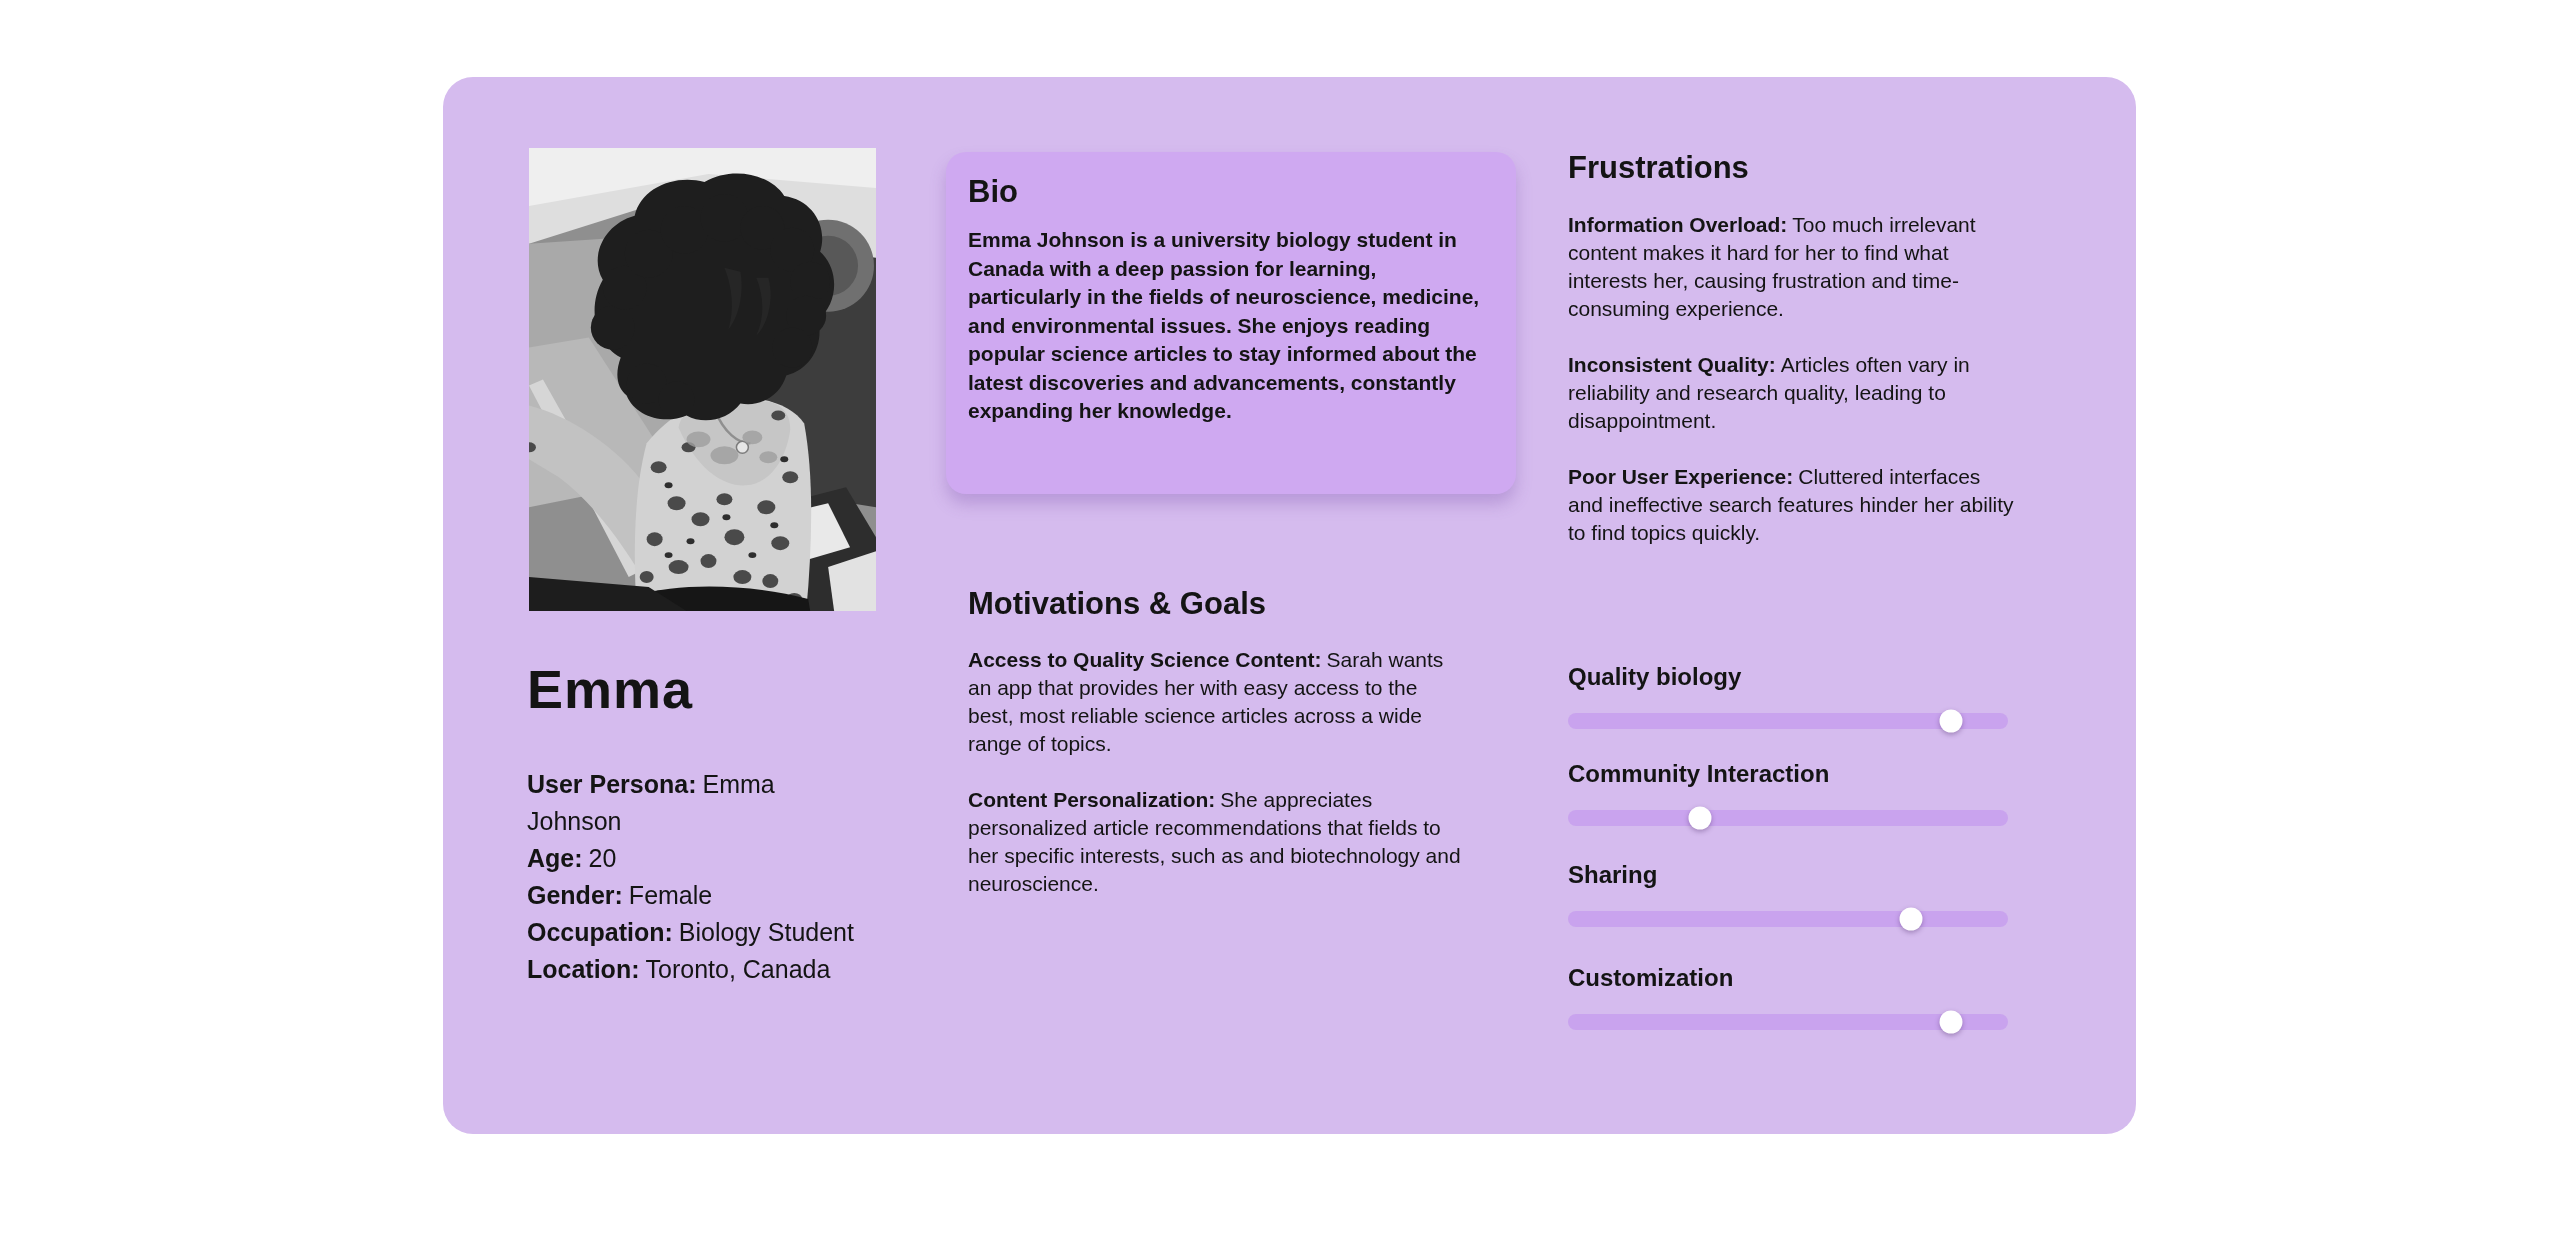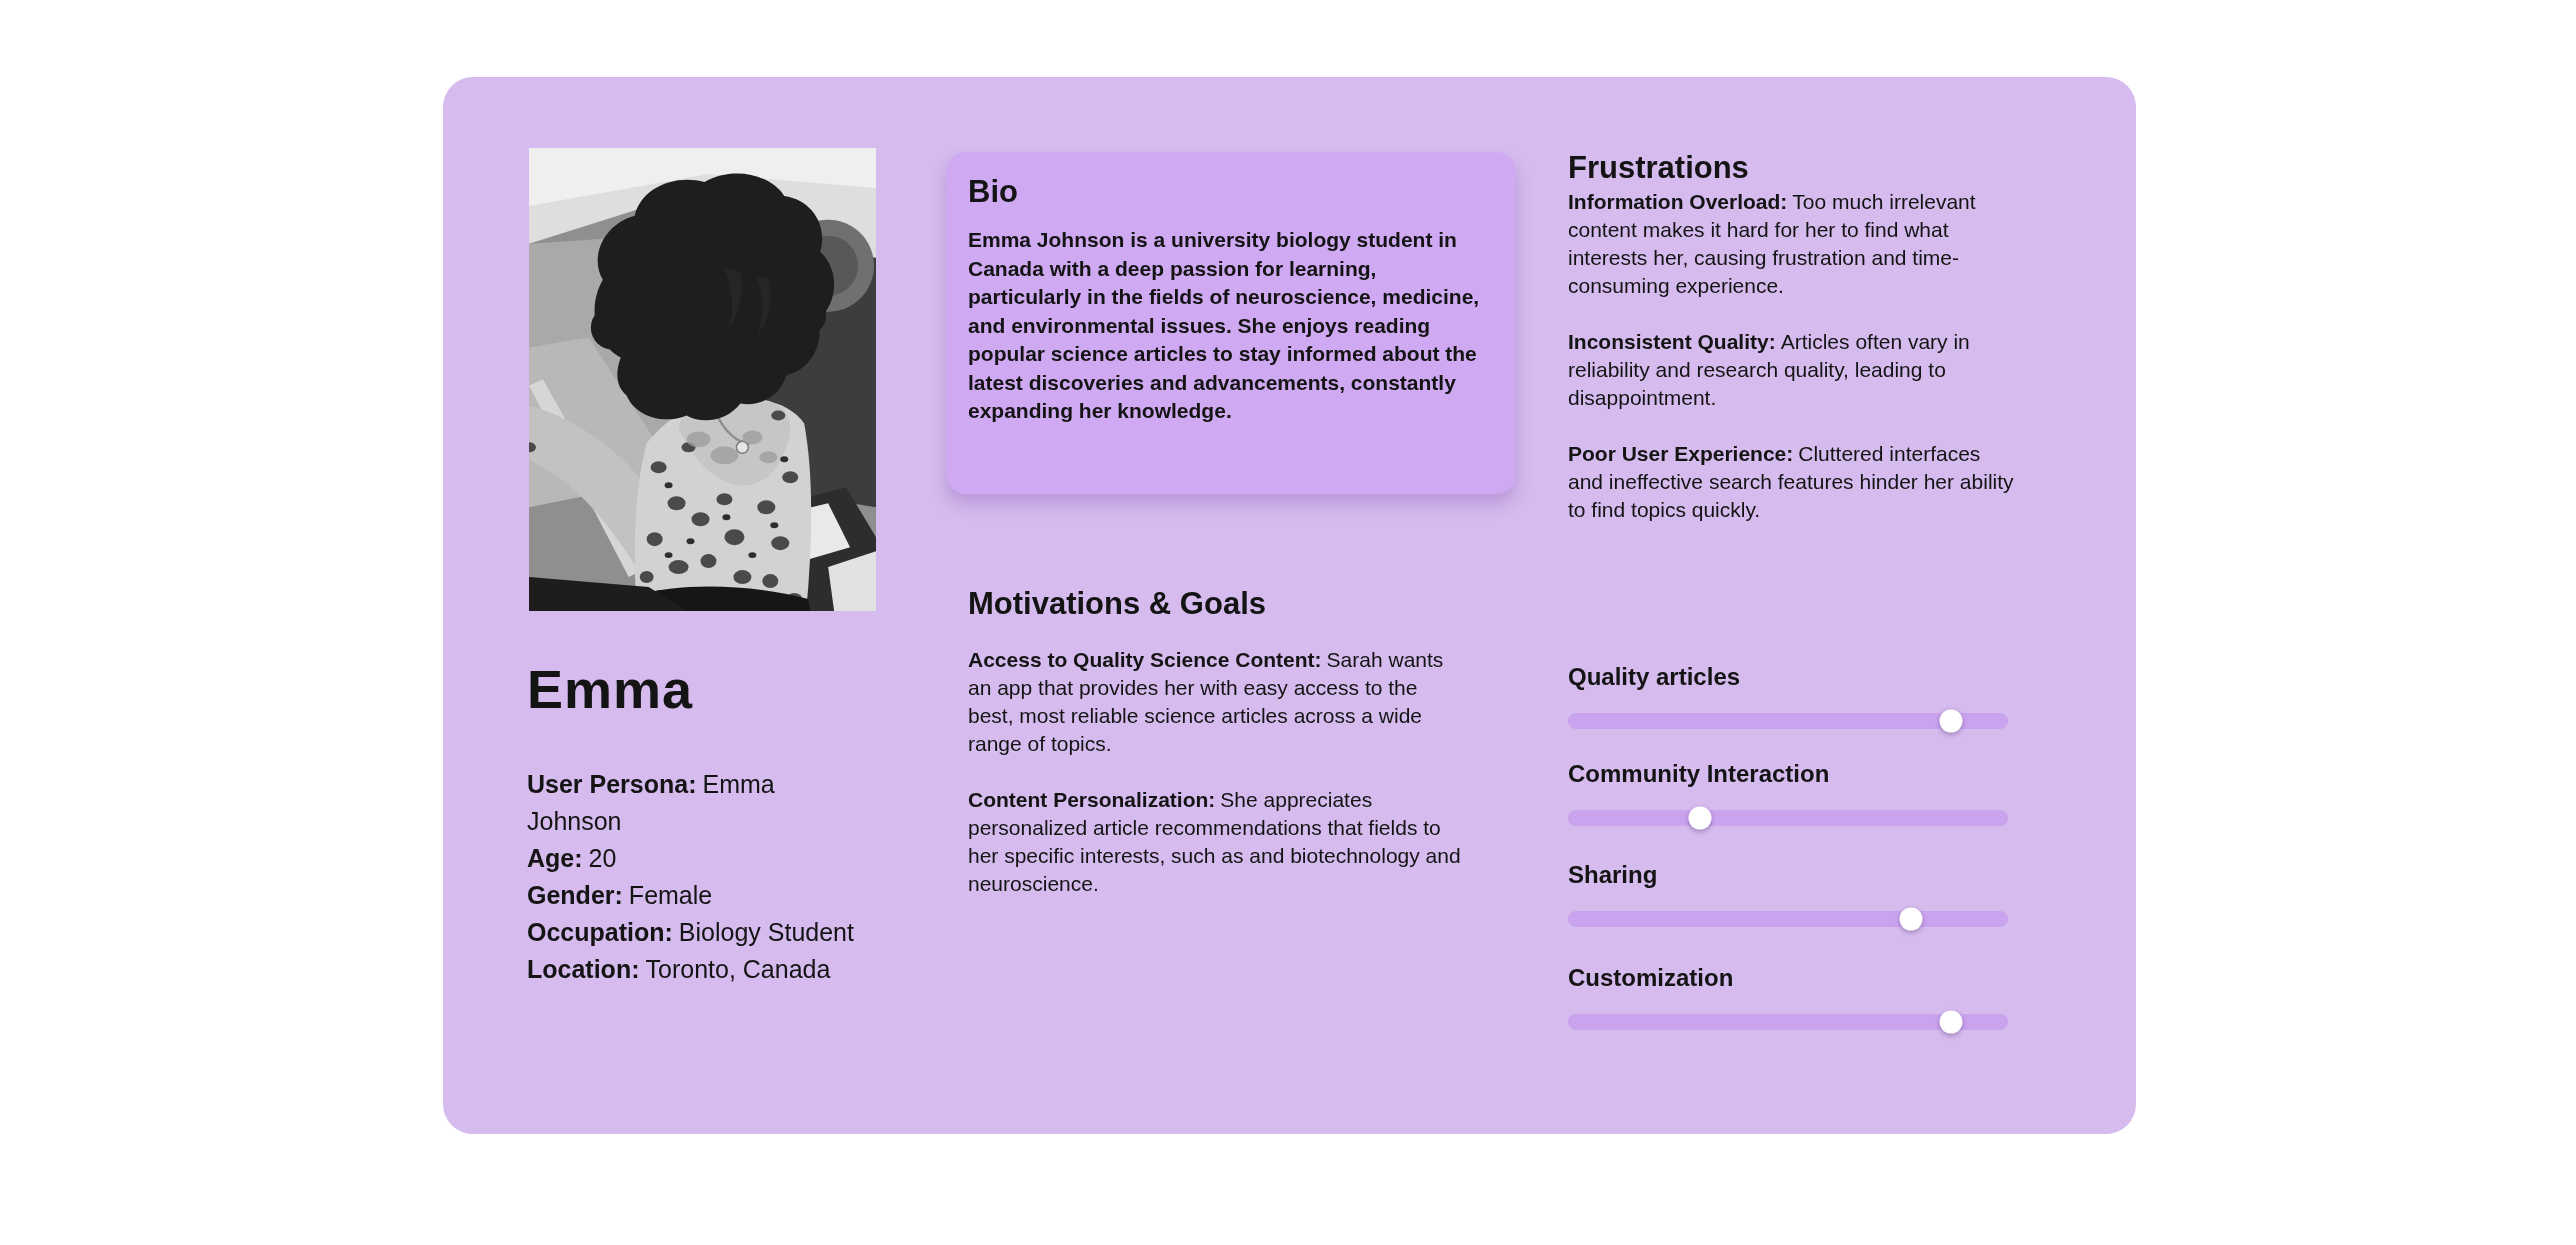--- a/index.html
+++ b/index.html
@@ -31,21 +31,21 @@
   }
   .section-title{font-size:31px;font-weight:700;line-height:40px;margin:0;}
   .bio-text{
     margin-top:14px;width:519px;font-size:21px;line-height:28.5px;font-weight:600;
   }
   .col-mid{left:967px;top:583px;width:499px;}
   .col-right{left:1568px;top:148px;width:449px;}
   .para{font-size:21px;line-height:28px;font-weight:400;margin:0 0 28px 0;}
   .para b{font-weight:700;margin-right:5px;}
   .col-mid .section-title{margin-bottom:22px;}
-  .col-right .section-title{}
+  .col-right .section-title{margin-bottom:23px;}
   .core-needs{left:1568px;top:593px;width:449px;}
   .slider-group{position:absolute;left:0;width:440px;}
   .slider-label{font-size:24px;font-weight:700;line-height:30px;}
   .slider-track{
     position:relative;margin-top:21px;width:440px;height:16px;border-radius:8px;
     background:#c9a3ee;
   }
   .slider-thumb{
     position:absolute;top:50%;width:23px;height:23px;border-radius:50%;
     background:#ffffff;transform:translate(-50%,-50%);
@@ -183,21 +183,21 @@
   <div class="abs col-right" style="left:1125px;top:71px;">
     <h2 class="section-title">Frustrations</h2>
     <p class="para"><b>Information Overload:</b><span>Too much irrelevant content makes it hard for her to find what interests her, causing frustration and time-consuming experience.</span></p>
     <p class="para"><b>Inconsistent Quality:</b><span>Articles often vary in reliability and research quality, leading to disappointment.</span></p>
     <p class="para"><b>Poor User Experience:</b><span>Cluttered interfaces and ineffective search features hinder her ability to find topics quickly.</span></p>
   </div>
 
   <div class="abs core-needs" style="left:1125px;top:517px;height:469px;">
 
     <div class="slider-group sg-0">
-      <div class="slider-label">Quality articles</div>
+      <div class="slider-label">Quality biology</div>
       <div class="slider-track">
         <div class="slider-thumb" style="left: 87%;"></div>
       </div>
     </div>
 
     <div class="slider-group sg-1">
       <div class="slider-label">Community Interaction</div>
       <div class="slider-track">
         <div class="slider-thumb" style="left: 30%;"></div>
       </div>

